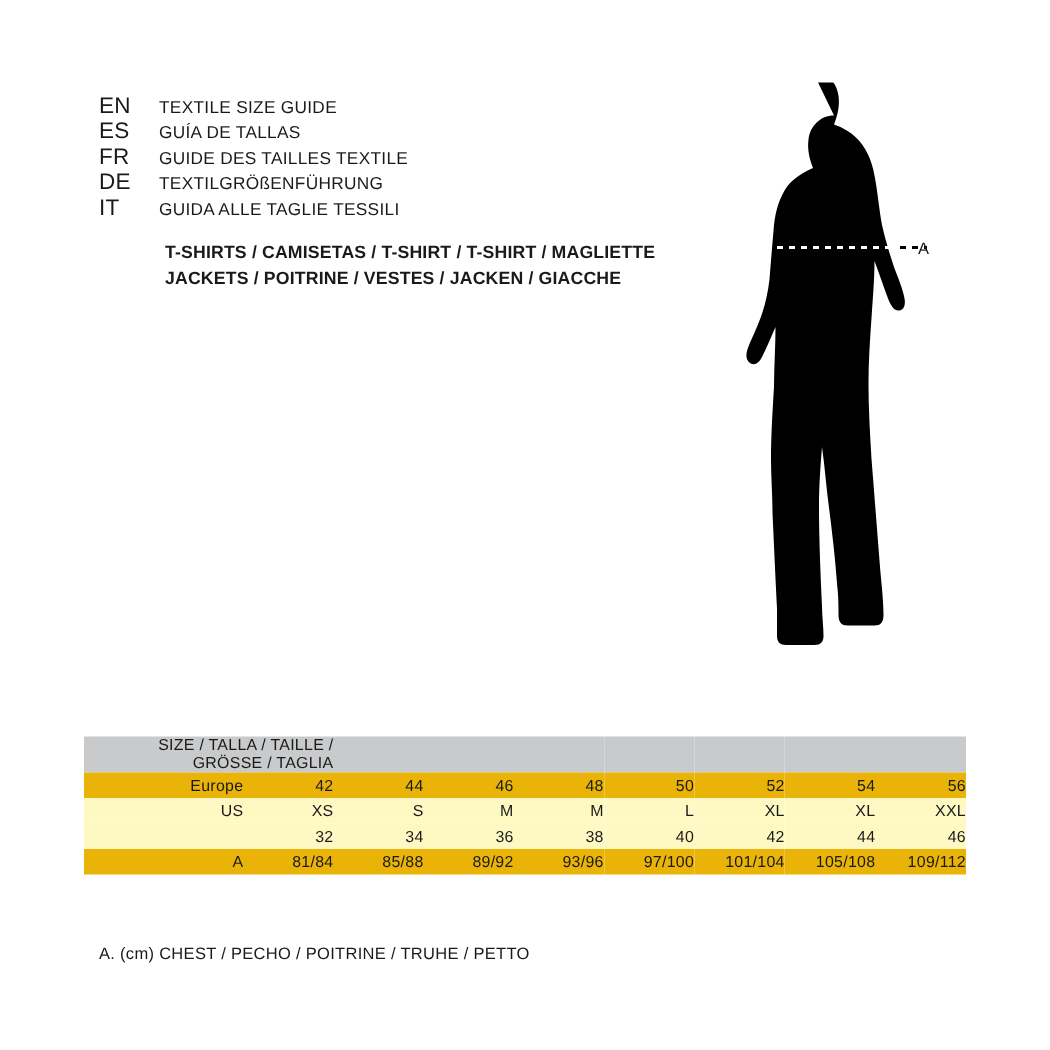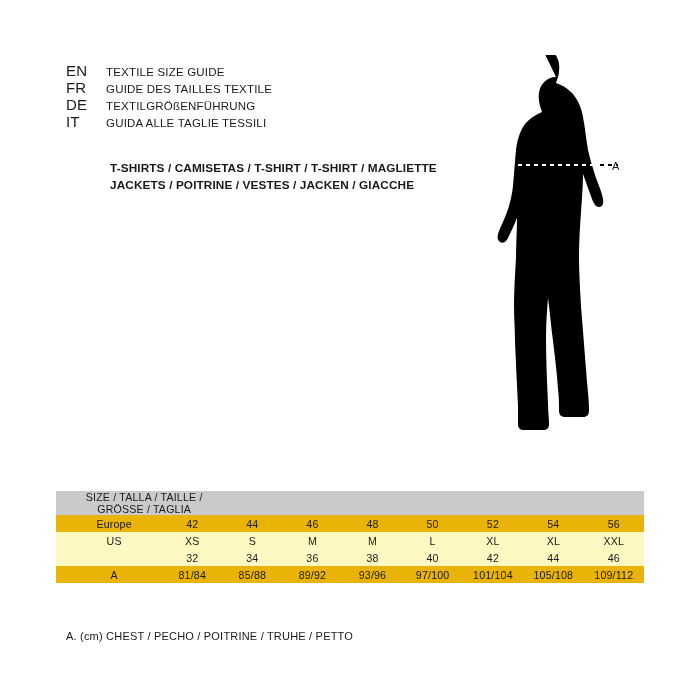--- a/index.html
+++ b/index.html
@@ -89,21 +89,21 @@
     position: absolute;
     left: 56px;
     top: 491px;
     width: 588px;
     border-collapse: collapse;
     font-size: 10.6px;
     letter-spacing: .2px;
   }
   table.size-table th,
   table.size-table td {
-    text-align: center;
+    text-align: right;
     padding: 0;
     height: 17px;
     font-weight: normal;
     vertical-align: middle;
   }
   table.size-table thead th {
     background: #c9cacb;
     height: 19px;
   }
   table.size-table tbody tr.alt td {
@@ -126,20 +126,24 @@
 </style>
 </head>
 <body>
 
 <div class="page">
 
   <div class="lang-block">
     <div class="lang-row">
       <span class="lang-code">EN</span>
       <span class="lang-text">TEXTILE SIZE GUIDE</span>
+    </div>
+    <div class="lang-row">
+      <span class="lang-code">ES</span>
+      <span class="lang-text">GUÍA DE TALLAS</span>
     </div>
     <div class="lang-row">
       <span class="lang-code">FR</span>
       <span class="lang-text">GUIDE DES TAILLES TEXTILE</span>
     </div>
     <div class="lang-row">
       <span class="lang-code">DE</span>
       <span class="lang-text">TEXTILGRÖßENFÜHRUNG</span>
     </div>
     <div class="lang-row">

